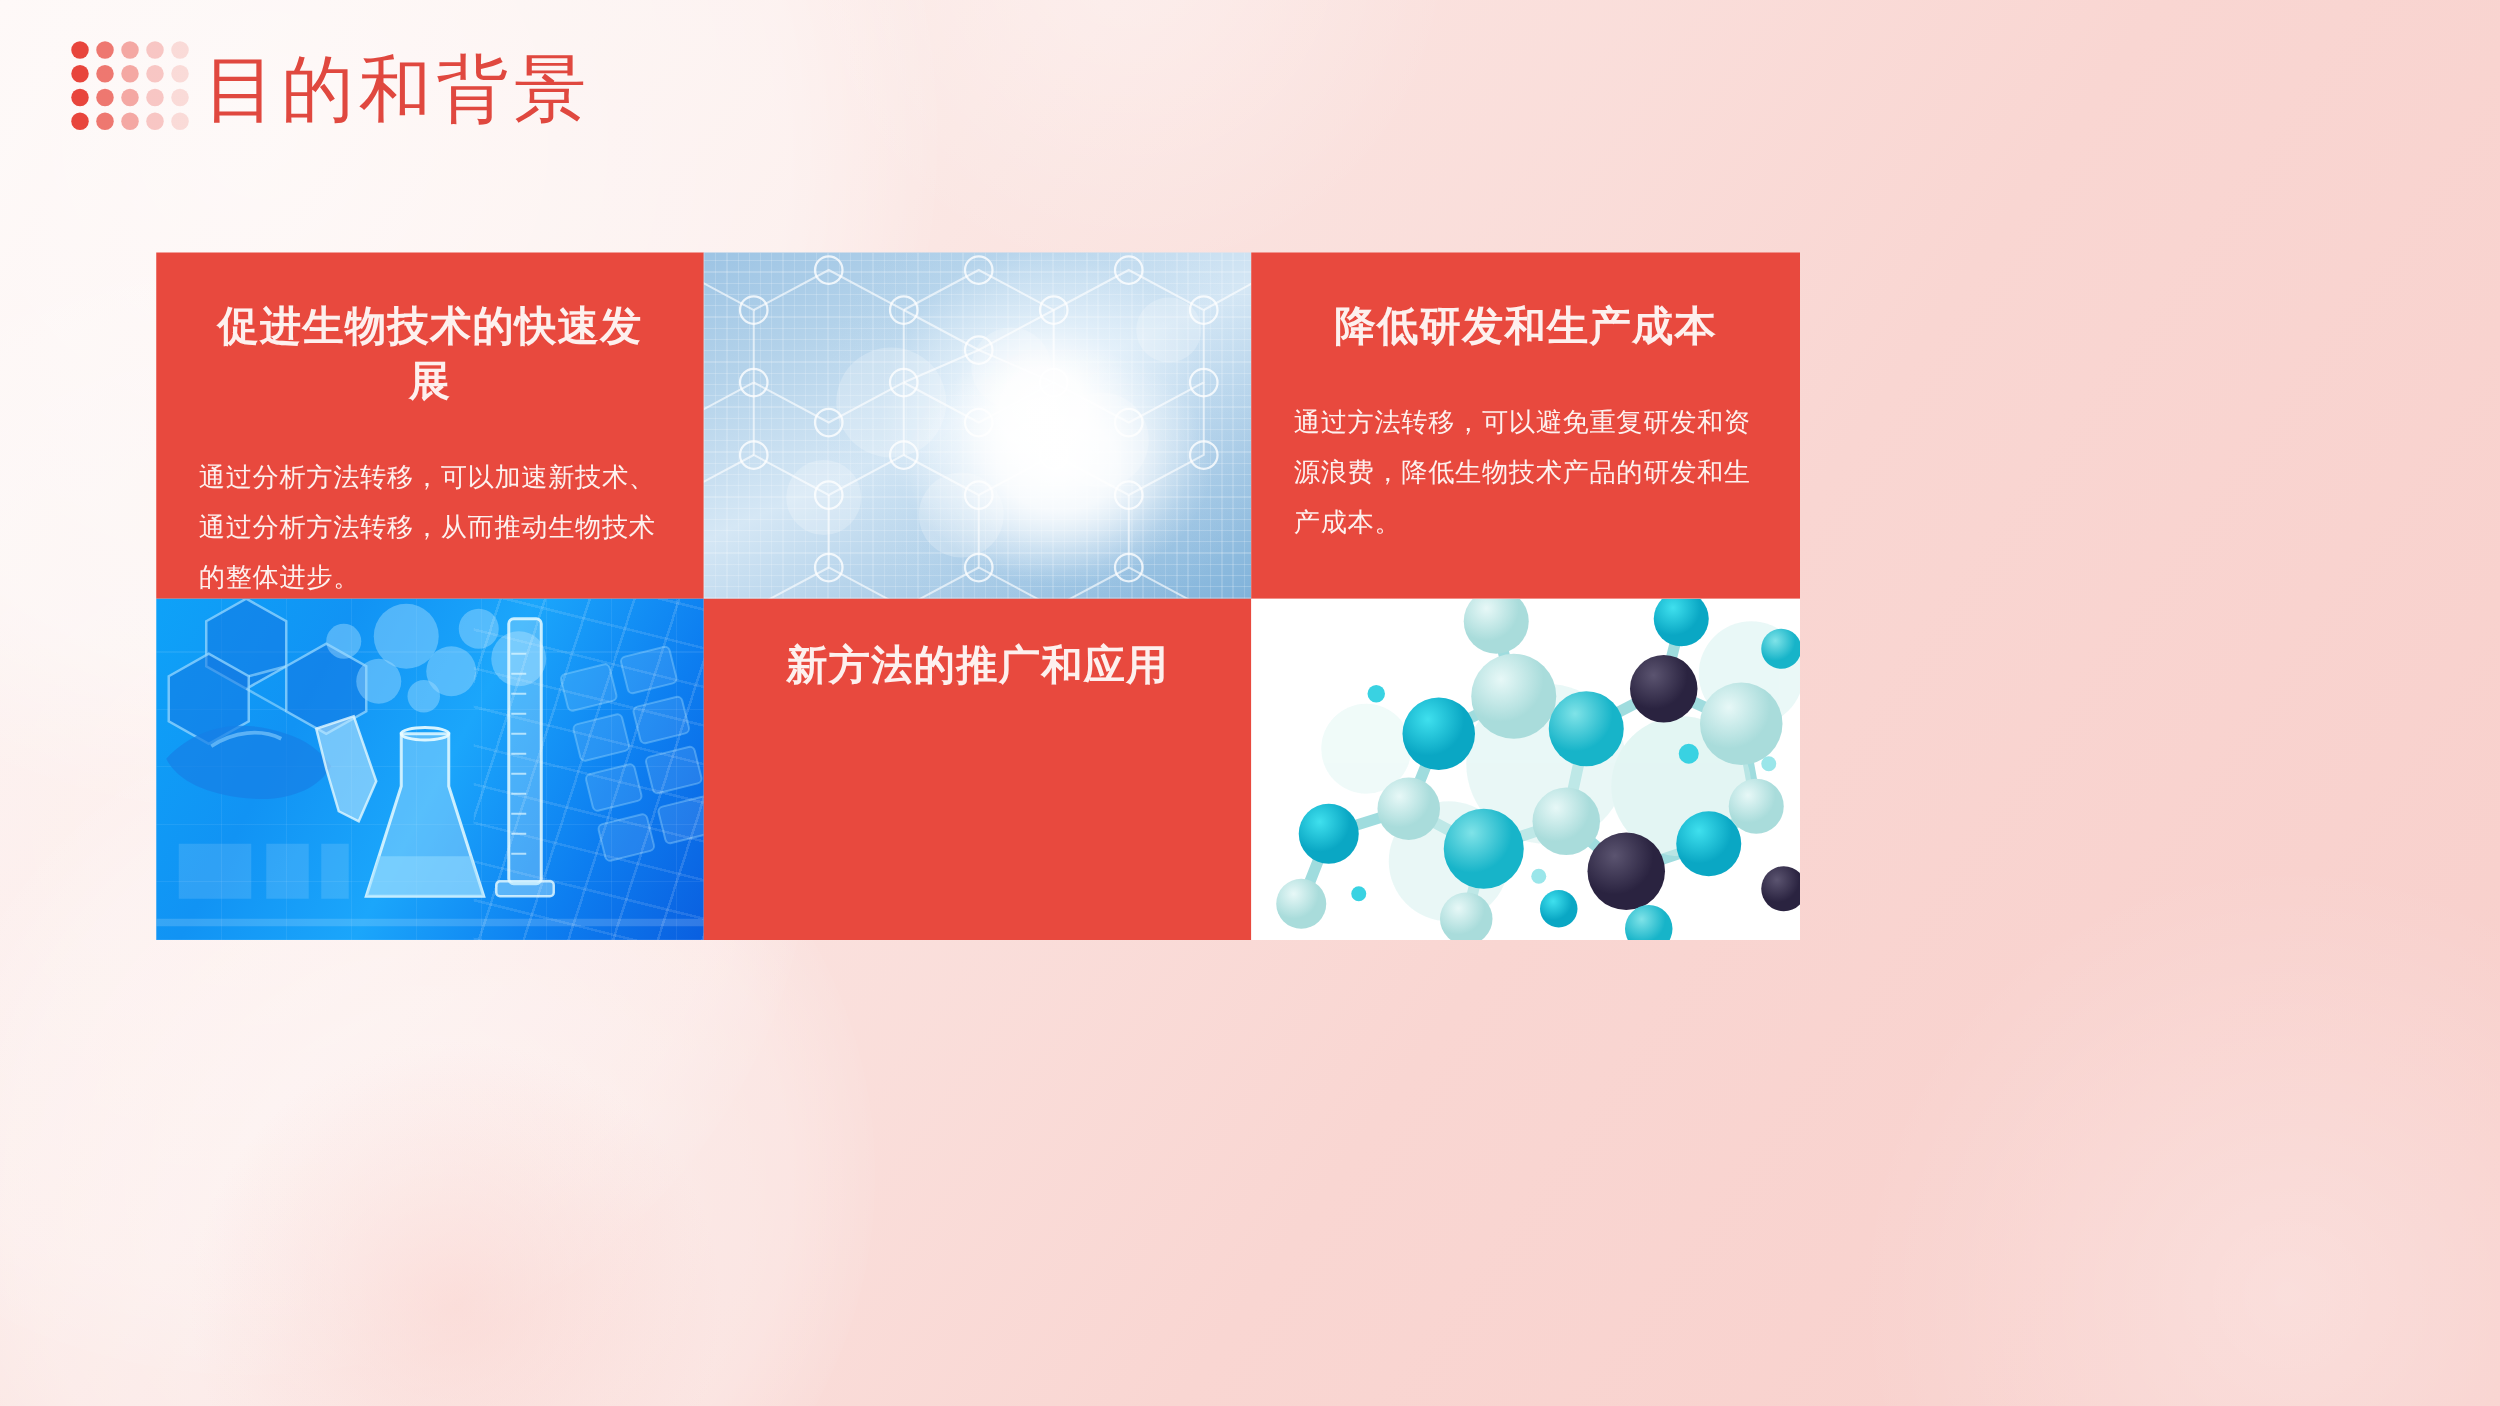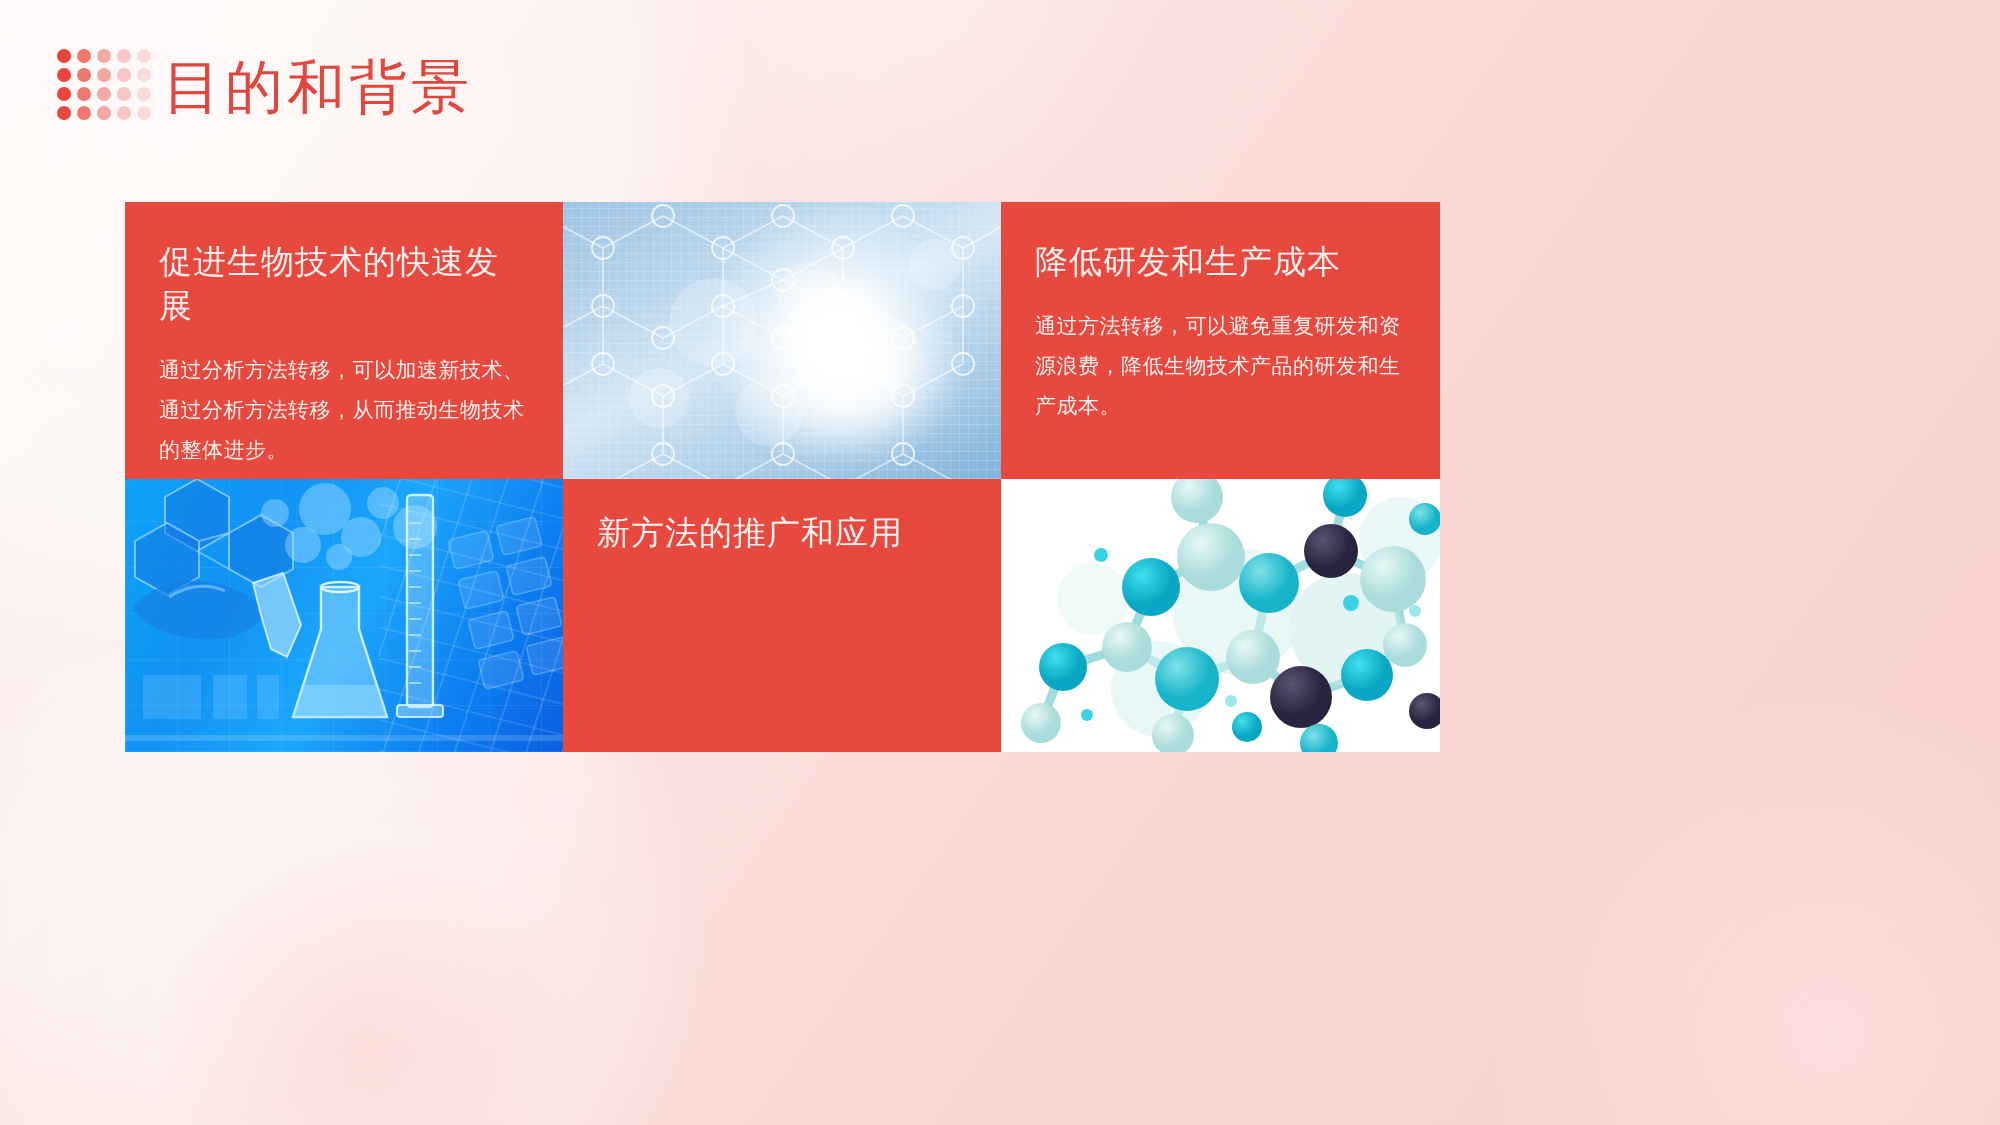--- a/index.html
+++ b/index.html
@@ -25,21 +25,21 @@
   .blob-c { width:760px; height:760px; left:-60px; top:560px;
             background:radial-gradient(circle at 50% 50%, rgba(255,255,255,.46) 0%, rgba(255,255,255,.22) 58%, rgba(255,255,255,0) 73%); }
   .blob-d { width:700px; height:700px; right:-180px; bottom:-260px;
             background:radial-gradient(circle at 50% 50%, rgba(255,255,255,.30) 0%, rgba(255,255,255,0) 70%); }
   .blob-e { width:520px; height:520px; left:640px; top:-300px;
             background:radial-gradient(circle at 50% 50%, rgba(255,255,255,.34) 0%, rgba(255,255,255,0) 72%); }
   .blob-f { width:430px; height:430px; left:150px; top:830px;
             background:radial-gradient(circle at 50% 50%, rgba(250,208,203,.55) 0%, rgba(250,208,203,0) 70%); }
 
   
-  #header { position:absolute; left:0; top:16px; width:100%; height:150px; }
+  #header { position:absolute; left:0; top:0; width:100%; height:150px; }
   #dot-grid {
     position:absolute; left:57px; top:33px;
     display:grid; grid-template-columns:repeat(5, 20px); grid-template-rows:repeat(4, 19px);
   }
   #dot-grid i { display:block; width:14px; height:14px; border-radius:50%; background:#e8453c; }
   #dot-grid i.c0 { opacity:1; }
   #dot-grid i.c1 { opacity:.72; }
   #dot-grid i.c2 { opacity:.45; }
   #dot-grid i.c3 { opacity:.28; }
   #dot-grid i.c4 { opacity:.17; }
@@ -62,28 +62,28 @@
   .cell { position:relative; overflow:hidden; }
 
   .card {
     background:#e8493e;
     padding:26px 34px 20px 34px;
     display:flex; flex-direction:column;
   }
   .card-title {
     color:#fdf0ee;
     font-size:33px; line-height:44px; letter-spacing:1px;
-    font-weight:400;
+    text-align:center; font-weight:700;
     margin-top:12px;
     font-family:"Liberation Serif", serif;
   }
   .card-body {
     color:#fdf1ef;
     font-size:21px; line-height:40px; letter-spacing:.5px;
-    margin-top:22px; text-align:left;
+    margin-top:34px; text-align:left;
     font-family:"Liberation Serif", serif;
   }
   .card.c-bottom .card-title { margin-top:6px; }
   .card.c-bottom .card-body { margin-top:30px; }
 
   
   .pic { position:relative; overflow:hidden; }
   .pic-network {
     background:
       radial-gradient(circle at 62% 46%, rgba(255,255,255,1) 0%, rgba(255,255,255,.92) 11%, rgba(240,248,254,.55) 24%, rgba(190,219,241,.12) 42%, rgba(140,190,230,0) 60%),

